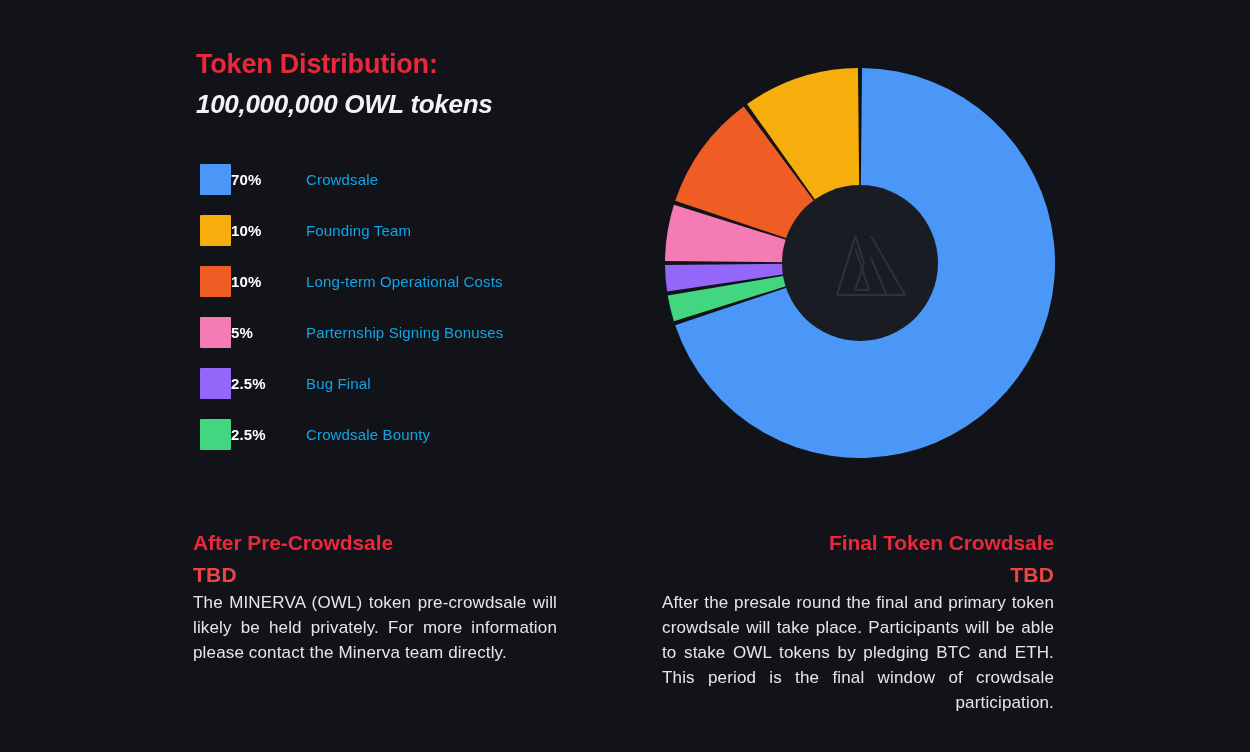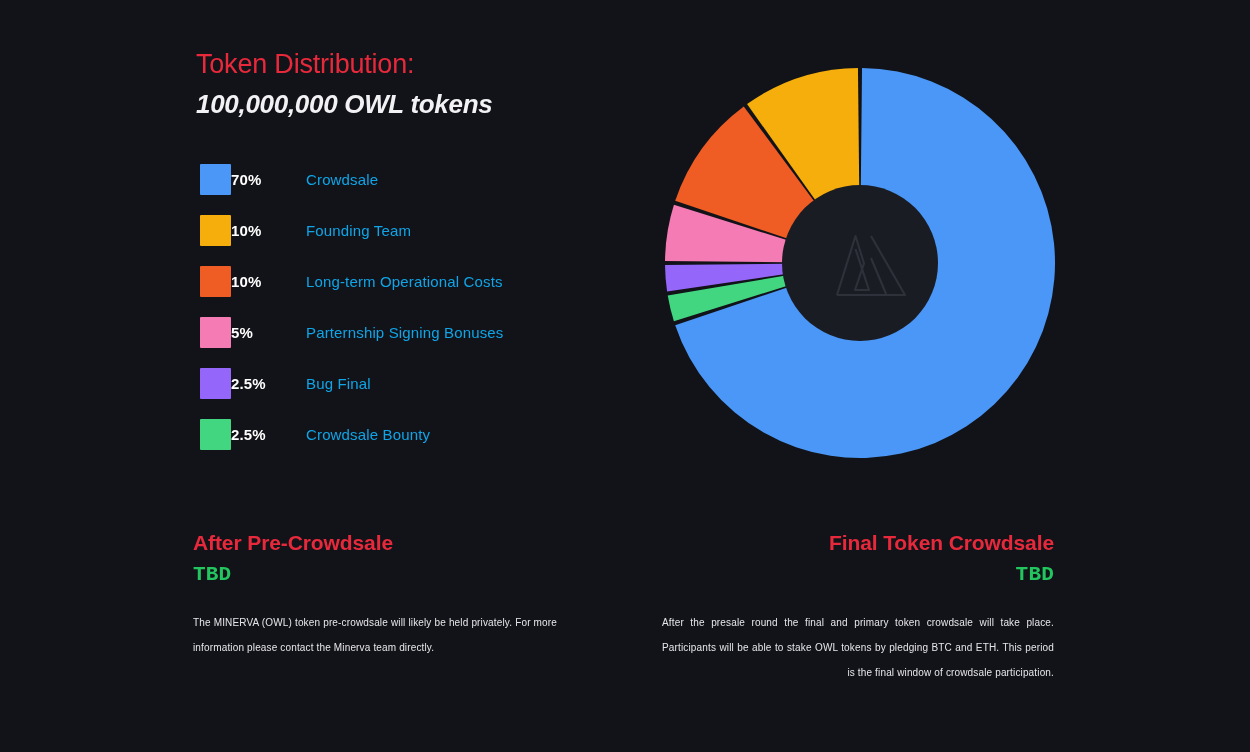--- a/index.html
+++ b/index.html
@@ -7,21 +7,21 @@
     width:1250px; height:752px;
     background:#121318;
     font-family:"Liberation Sans", sans-serif;
     overflow:hidden;
   }
   #stage { position:relative; width:1250px; height:752px; }
 
   
   #title-block { position:absolute; left:196px; top:50px; }
   #title-main {
-    font-size:27px; font-weight:normal; color:#e8293c;
+    font-size:27px; font-weight:bold; color:#e8293c;
     letter-spacing:-0.2px; line-height:1.1;
   }
   #title-sub {
     font-size:26px; font-weight:bold; font-style:italic; color:#f2f2f4;
     letter-spacing:-0.3px; line-height:1.25; margin-top:8px;
   }
 
   
   #legend { position:absolute; left:200px; top:164px; }
   .legend-row {
@@ -47,25 +47,25 @@
   
   .panel { position:absolute; width:364px; }
   #panel-left  { left:193px; top:530px; }
   #panel-right { right:196px; top:530px; width:392px; }
 
   .panel-title {
     font-size:21px; font-weight:bold; color:#e8293c;
     letter-spacing:-0.1px; line-height:1.2;
   }
   .panel-tbd {
-    font-size:21px; font-weight:bold; color:#22c55e;
-    line-height:1.35; margin-top:6px; letter-spacing:0.2px;font-family:Liberation Mono, monospace;
+    font-size:21px; font-weight:bold; color:#ef4444;
+    line-height:1.35; margin-top:6px; letter-spacing:0.2px;
   }
   .panel-body {
-    margin-top:20px; font-size:10px; line-height:25px;
+    font-size:17px; line-height:25px;
     color:#e6e6ea; text-align:justify; letter-spacing:0.15px;
   }
   #panel-right .panel-title,
   #panel-right .panel-tbd { text-align:right; }
   #panel-right .panel-body { text-align:justify; text-align-last:right; }
 </style>
 </head>
 <body>
 
 <div id="stage">

